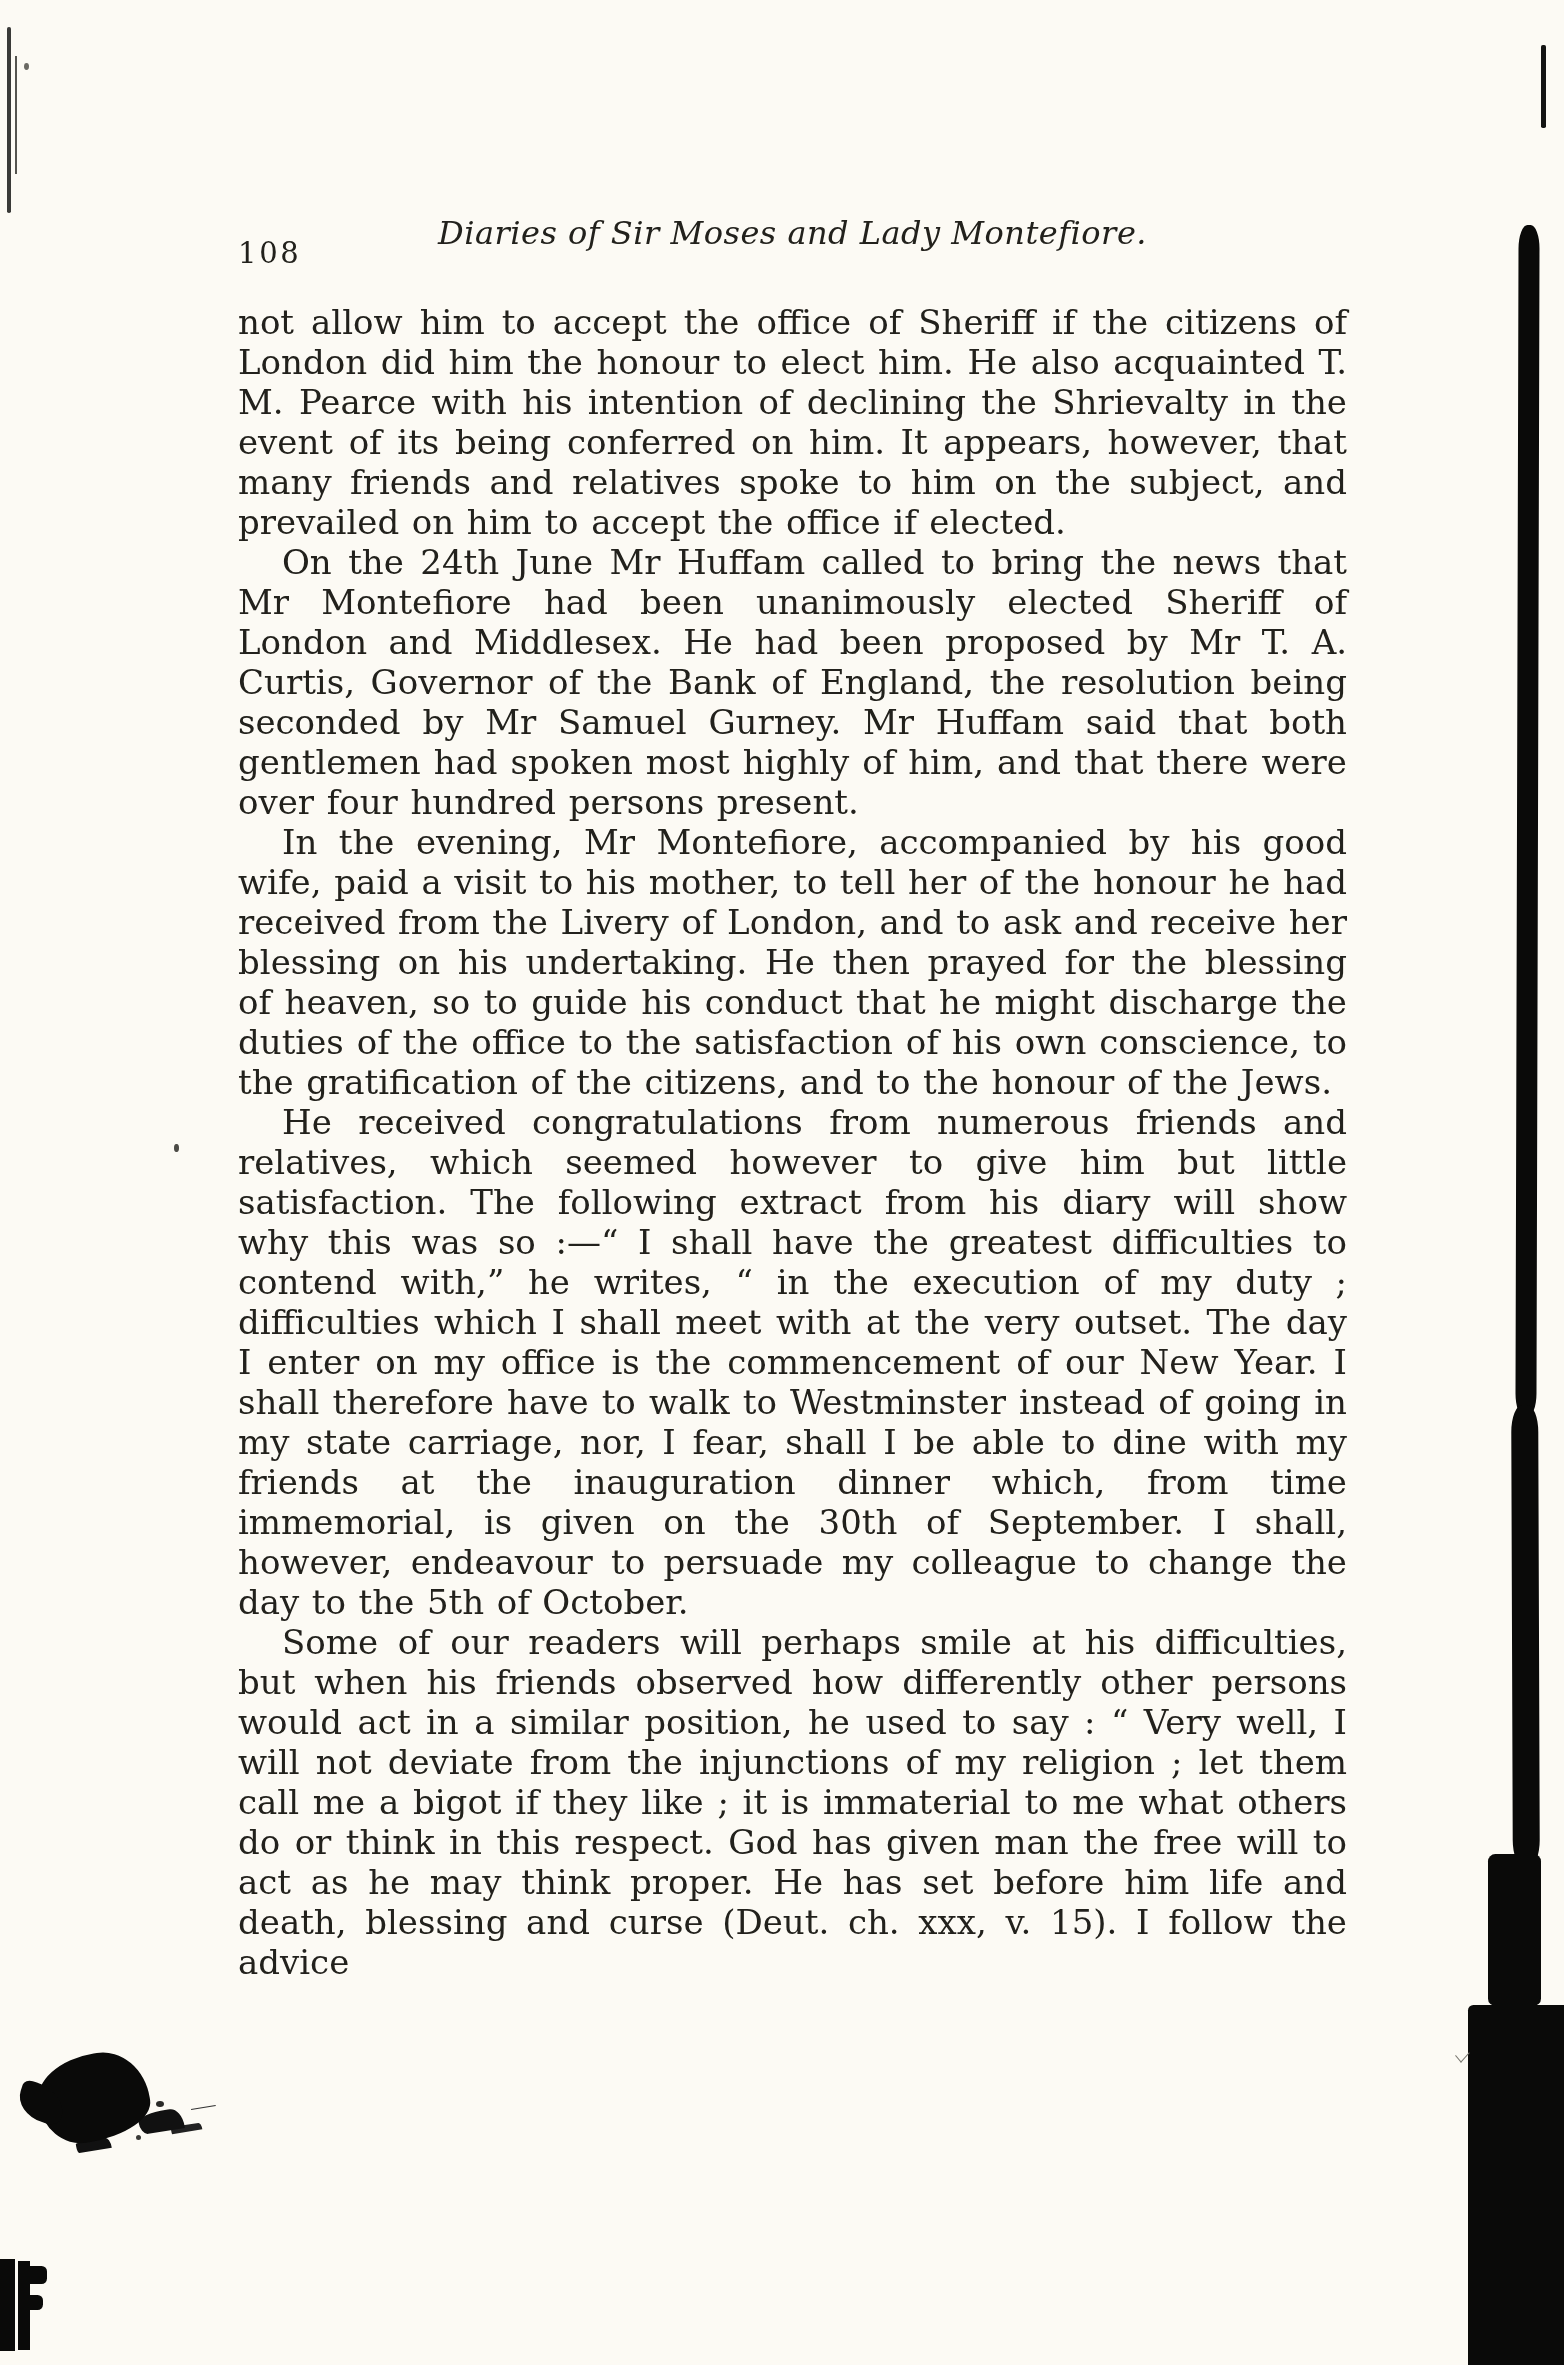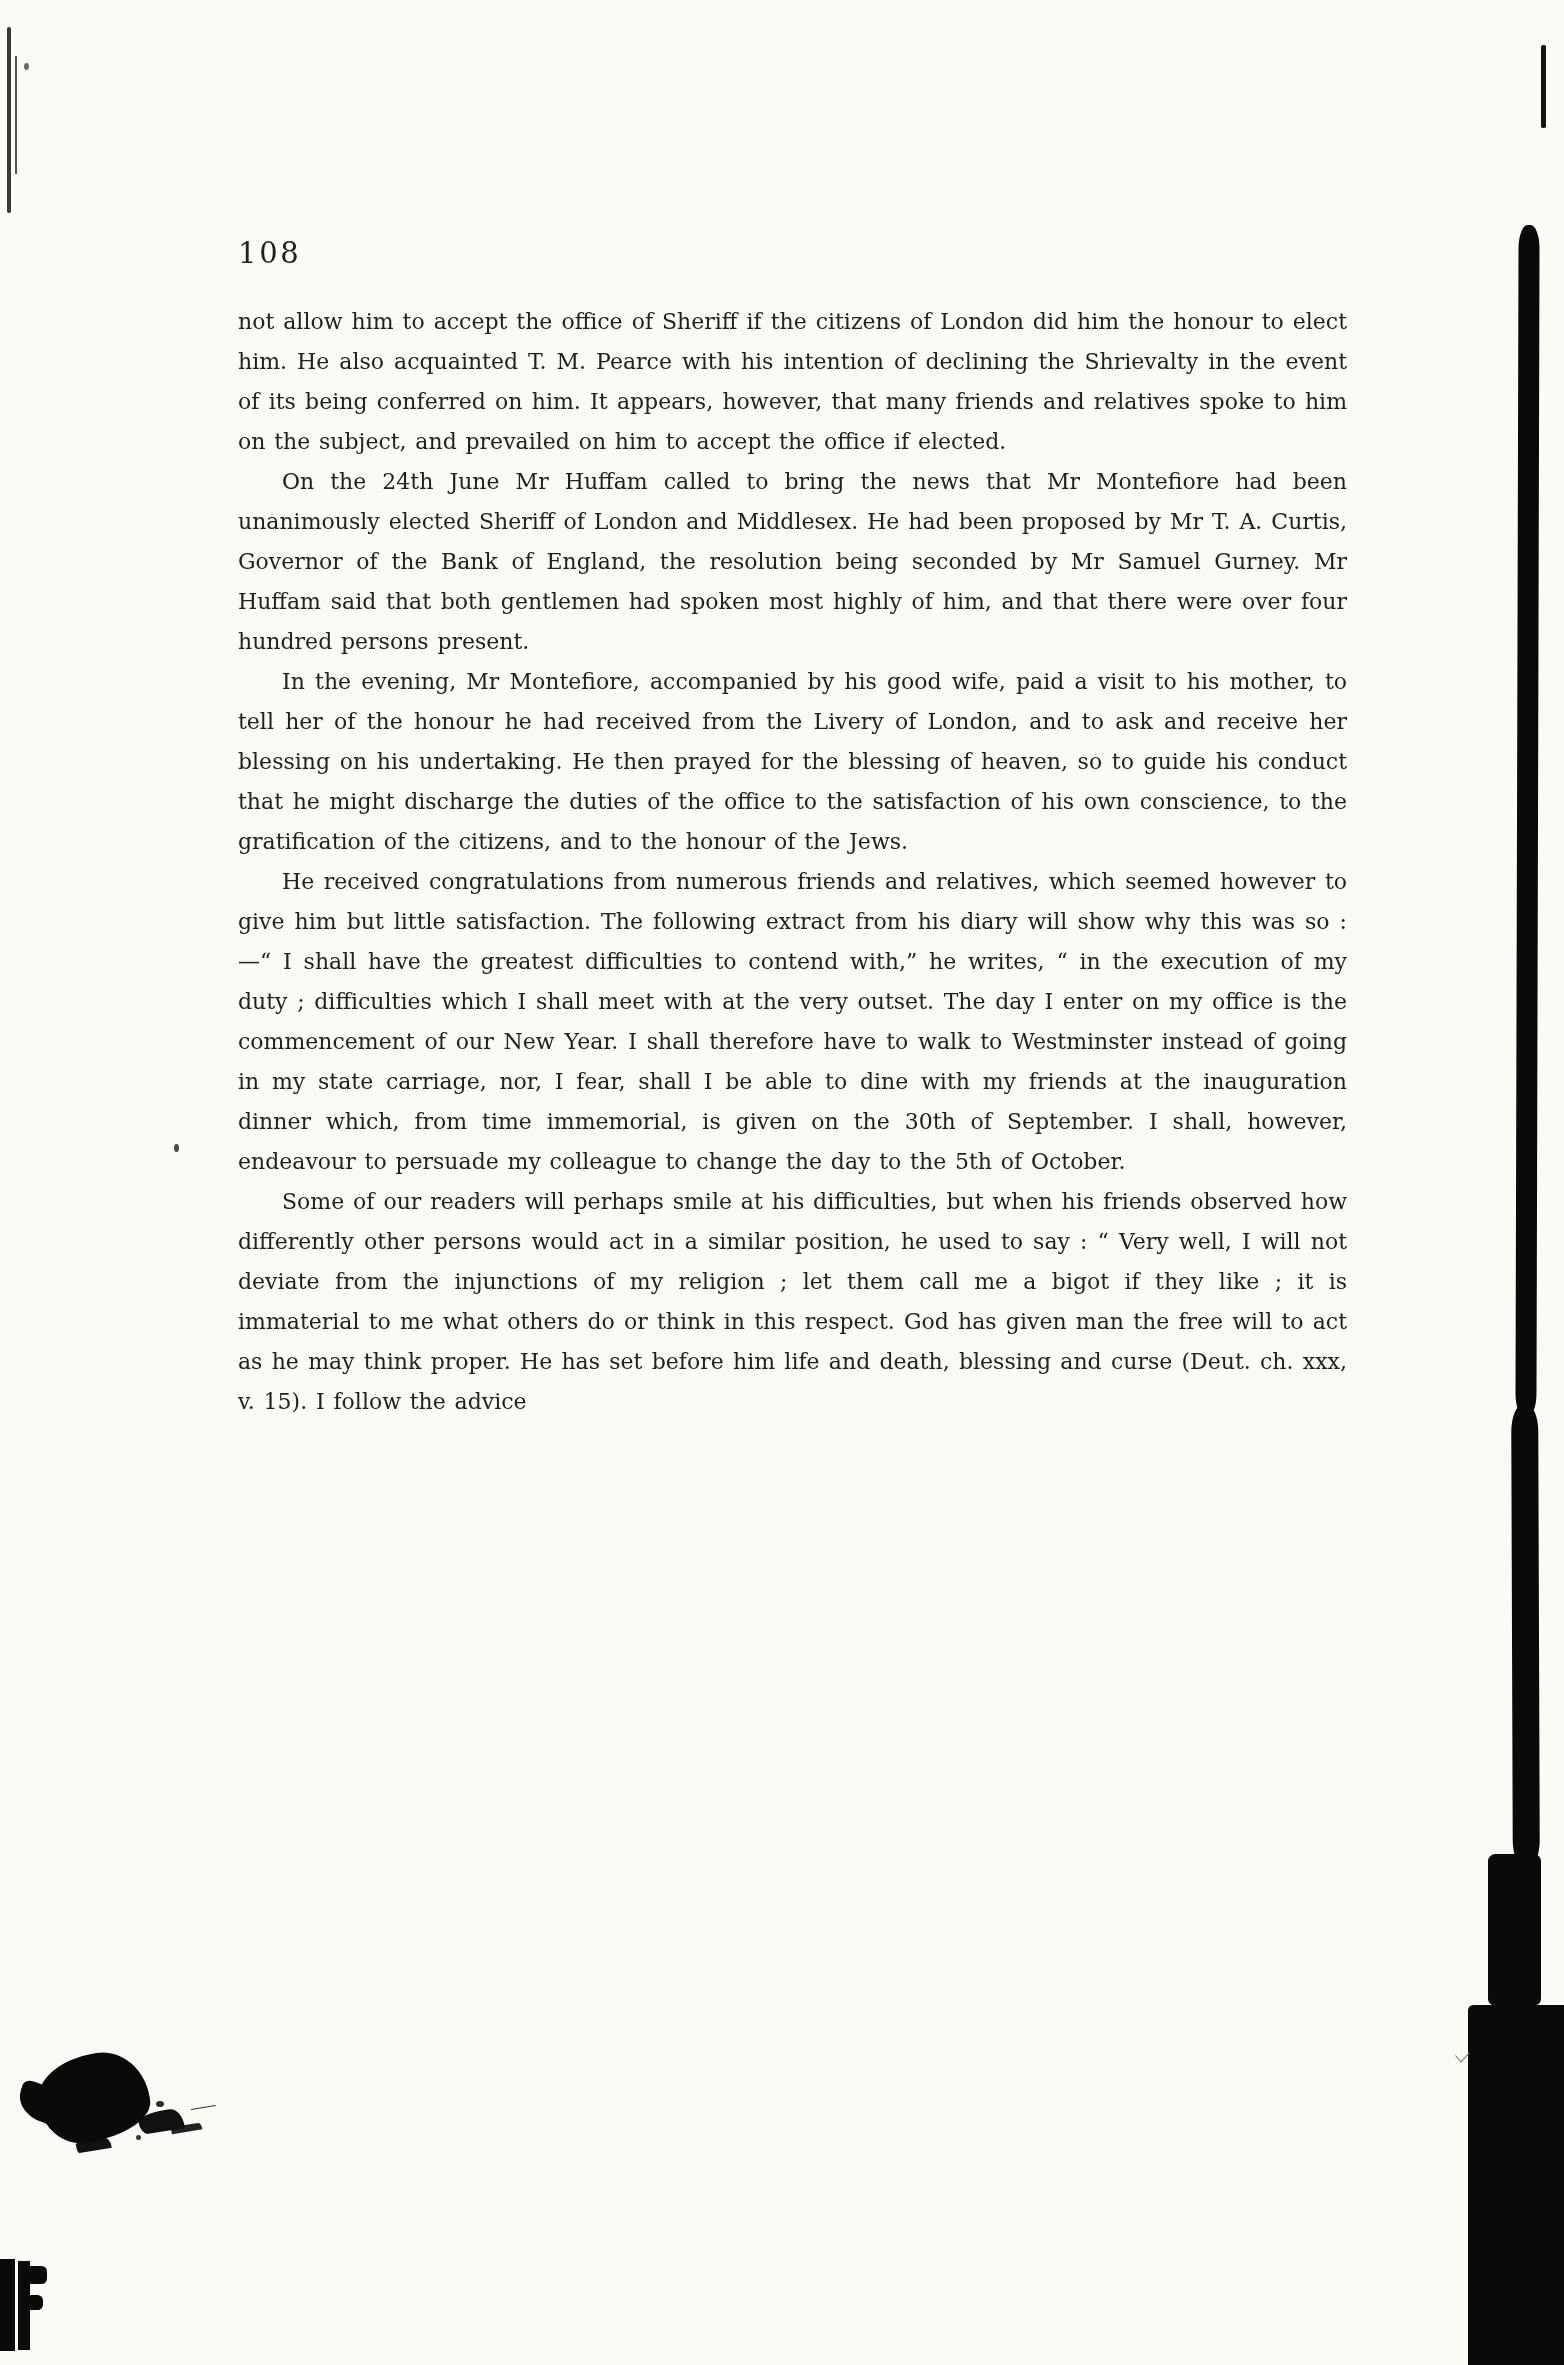--- a/index.html
+++ b/index.html
@@ -36,21 +36,21 @@
     font-size: 32px;
     letter-spacing: 0.5px;
   }
 
   
   .body-text {
     position: absolute;
     left: 238px;
     top: 302px;
     width: 1109px;
-    font-size: 22px;
+    font-size: 34px;
     line-height: 40px;
     text-align: justify;
     word-spacing: 1.8px;
   }
   .body-text p { margin: 0; text-indent: 44px; }
   .body-text p.first { text-indent: 0; }
 
   
   .artifact { position: absolute; background: #0a0a09; }
 
@@ -111,20 +111,21 @@
     background: transparent;
   }
 </style>
 </head>
 <body>
 
 <div class="page">
 
   <div class="header">
     <span class="pagenum">108</span>
+    <span class="running-title">Diaries of Sir Moses and Lady Montefiore.</span>
   </div>
 
   <div class="body-text">
     <p class="first">not allow him to accept the office of Sheriff if the citizens of London did him the honour to elect him.  He also acquainted T. M. Pearce with his intention of declining the Shrievalty in the event of its being conferred on him.  It appears, however, that many friends and relatives spoke to him on the subject, and prevailed on him to accept the office if elected.</p>
     <p>On the 24th June Mr Huffam called to bring the news that Mr Montefiore had been unanimously elected Sheriff of London and Middlesex.  He had been proposed by Mr T. A. Curtis, Governor of the Bank of England, the resolution being seconded by Mr Samuel Gurney.  Mr Huffam said that both gentlemen had spoken most highly of him, and that there were over four hundred persons present.</p>
     <p>In the evening, Mr Montefiore, accompanied by his good wife, paid a visit to his mother, to tell her of the honour he had received from the Livery of London, and to ask and receive her blessing on his undertaking.  He then prayed for the blessing of heaven, so to guide his conduct that he might discharge the duties of the office to the satisfaction of his own conscience, to the gratification of the citizens, and to the honour of the Jews.</p>
     <p>He received congratulations from numerous friends and relatives, which seemed however to give him but little satisfaction. The following extract from his diary will show why this was so :—“ I shall have the greatest difficulties to contend with,” he writes, “ in the execution of my duty ; difficulties which I shall meet with at the very outset.  The day I enter on my office is the commencement of our New Year.  I shall therefore have to walk to Westminster instead of going in my state carriage, nor, I fear, shall I be able to dine with my friends at the inauguration dinner which, from time immemorial, is given on the 30th of September.  I shall, however, endeavour to persuade my colleague to change the day to the 5th of October.</p>
     <p>Some of our readers will perhaps smile at his difficulties, but when his friends observed how differently other persons would act in a similar position, he used to say : “ Very well, I will not deviate from the injunctions of my religion ; let them call me a bigot if they like ; it is immaterial to me what others do or think in this respect.  God has given man the free will to act as he may think proper.  He has set before him life and death, blessing and curse (Deut. ch. xxx, v. 15).  I follow the advice</p>
   </div>
 

